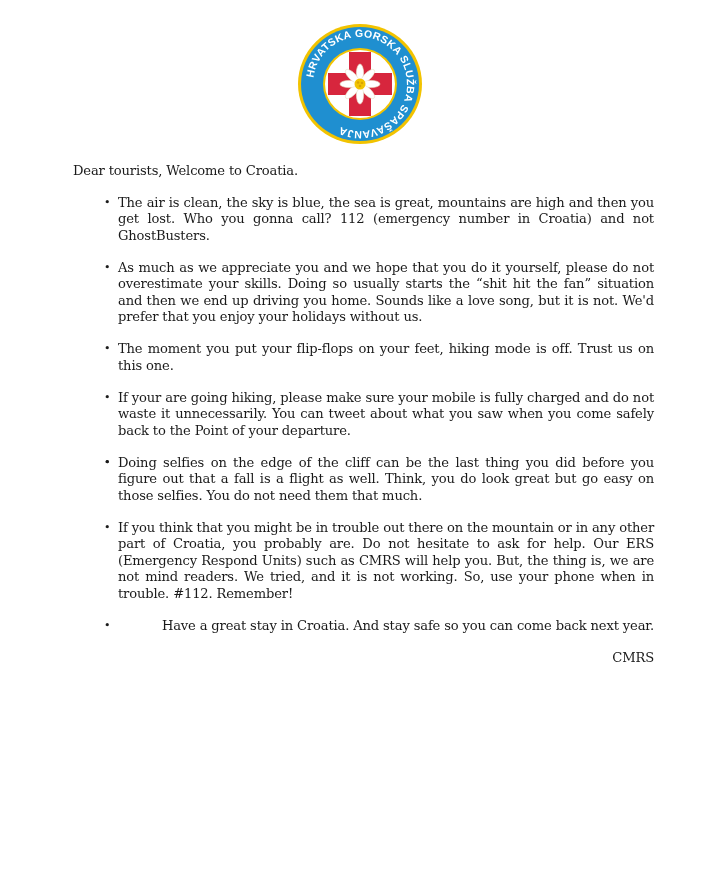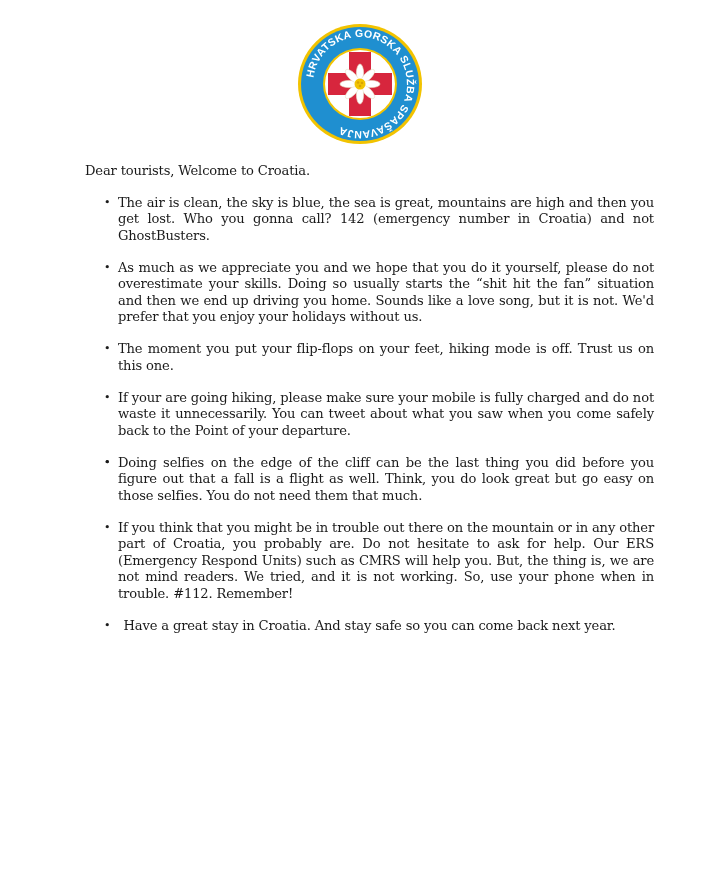--- a/index.html
+++ b/index.html
@@ -9,30 +9,30 @@
     color: #1a1a1a;
     position: relative;
   }
   .logo {
     position: absolute; left: 296px; top: 22px; width: 128px; height: 124px;
   }
   .content {
     position: absolute; left: 69px; top: 163px; width: 585px;
     font-size: 13.1px; line-height: 16.5px; letter-spacing: -0.15px;
   }
-  p { margin: 0 0 15px 16px; text-align: justify; }
+  p { margin: 0 0 15px 4px; text-align: justify; }
   ul { margin: 0 0 10px 0; padding-left: 49px; }
   li {
     margin: 0 0 15.5px 0; text-align: justify;
     list-style: none; position: relative;
   }
   li .bullet {
     position: absolute; left: -14px; top: 0; font-size: 11px;
   }
-  .closing { margin-bottom: 16px; text-align: center; }
+  .closing { margin-bottom: 16px; text-align: right; }
 </style>
 </head>
 <body>
 
 <svg class="logo" viewBox="0 0 128 124">
   <defs>
     <path id="ringpath" d="M 64,62 m -47,0 a 47,47 0 1,1 94,0 a 47,47 0 1,1 -94,0"></path>
   </defs>
   <ellipse cx="64" cy="62" rx="62" ry="60" fill="#f2c300"></ellipse>
   <ellipse cx="64" cy="62" rx="59" ry="57" fill="#1f8fd0"></ellipse>
@@ -59,23 +59,24 @@
     <circle cx="0" cy="2" r="1.3" fill="#d9a400"></circle>
   </g>
   <text font-family="Liberation Sans, sans-serif" font-weight="bold" font-size="10.5" fill="#ffffff" letter-spacing="0.4">
     <textPath href="#ringpath" startOffset="2%">HRVATSKA GORSKA SLUŽBA SPAŠAVANJA</textPath>
   </text>
 </svg>
 
 <div class="content">
   <p>Dear tourists, Welcome to Croatia.</p>
   <ul>
-    <li><span class="bullet">•</span><span>The air is clean, the sky is blue, the sea is great, mountains are high and then you get lost. Who you gonna call? 142 (emergency number in Croatia) and not GhostBusters.</span></li>
+    <li><span class="bullet">•</span><span>The air is clean, the sky is blue, the sea is great, mountains are high and then you get lost. Who you gonna call? 112 (emergency number in Croatia) and not GhostBusters.</span></li>
     <li><span class="bullet">•</span><span>As much as we appreciate you and we hope that you do it yourself, please do not overestimate your skills. Doing so usually starts the “shit hit the fan” situation and then we end up driving you home. Sounds like a love song, but it is not. We'd prefer that you enjoy your holidays without us.</span></li>
     <li><span class="bullet">•</span><span>The moment you put your flip-flops on your feet, hiking mode is off. Trust us on this one.</span></li>
     <li><span class="bullet">•</span><span>If your are going hiking, please make sure your mobile is fully charged and do not waste it unnecessarily. You can tweet about what you saw when you come safely back to the Point of your departure.</span></li>
     <li><span class="bullet">•</span></li>
     <li><span class="bullet">•</span><span>Doing selfies on the edge of the cliff can be the last thing you did before you figure out that a fall is a flight as well. Think, you do look great but go easy on those selfies. You do not need them that much.</span></li>
     <li><span class="bullet">•</span><span>If you think that you might be in trouble out there on the mountain or in any other part of Croatia, you probably are. Do not hesitate to ask for help. Our ERS (Emergency Respond Units) such as CMRS will help you. But, the thing is, we are not mind readers. We tried, and it is not working. So, use your phone when in trouble. #112. Remember!</span></li>
     <li><span class="bullet">•</span></li>
   </ul>
   <p class="closing">Have a great stay in Croatia. And stay safe so you can come back next year.</p>
+  <p class="closing">CMRS</p>
 </div>
 
 </body></html>

